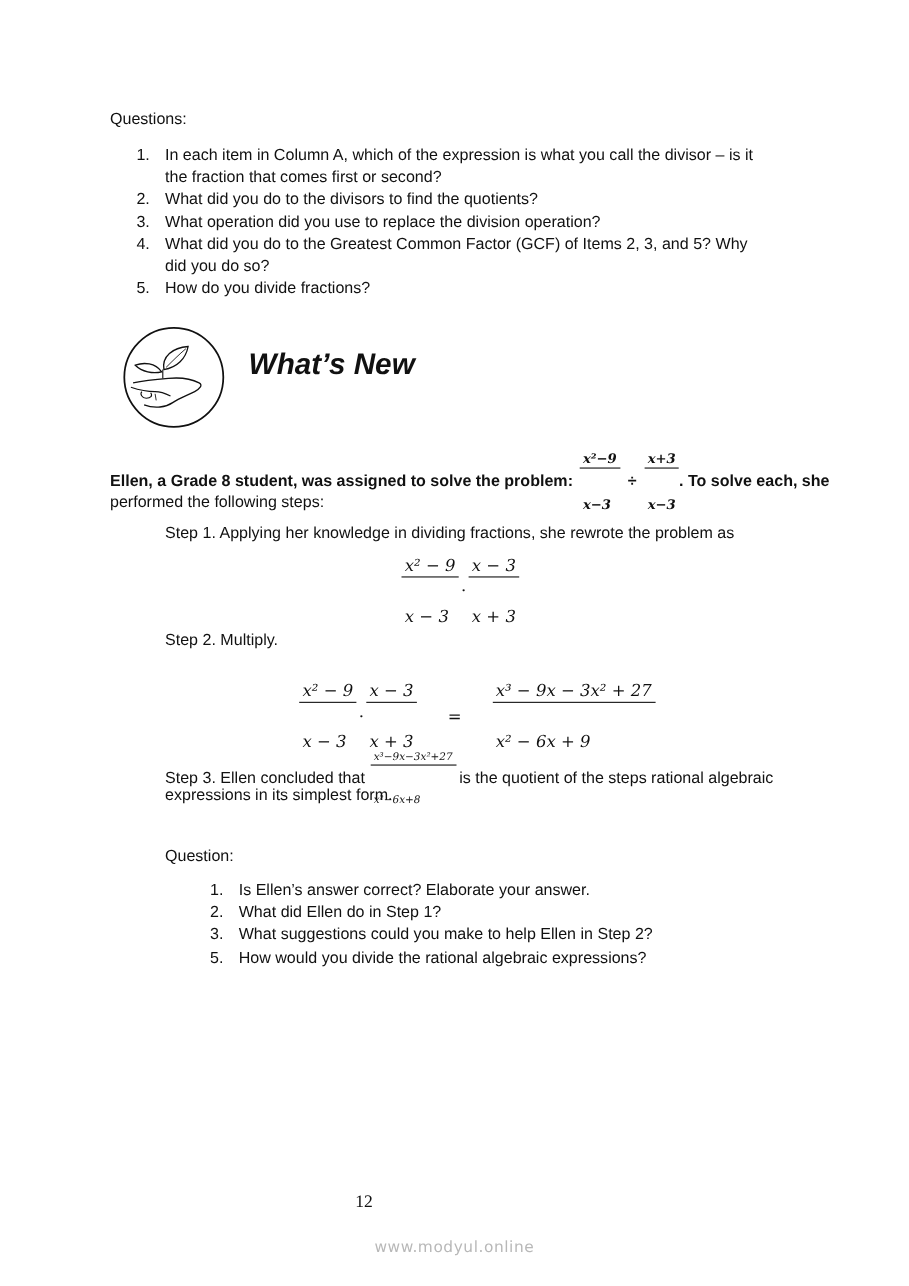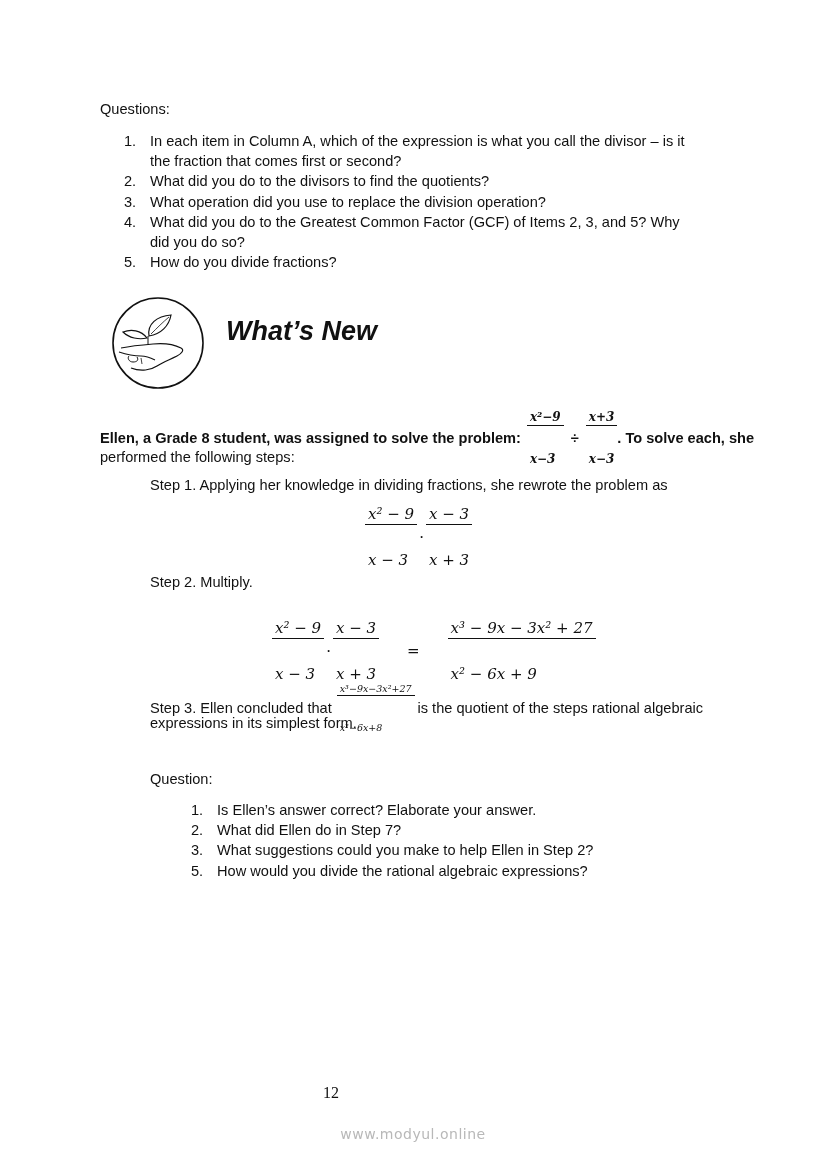--- a/index.html
+++ b/index.html
@@ -102,19 +102,19 @@
     <span class="num">x³−9x−3x²+27</span>
     <span class="den">x²−6x+8</span>
   </span>
   <span>is the quotient of the steps rational algebraic</span>
 </div>
 <div class="abs line" style="left:150px; top:715px;">expressions  in its simplest form.</div>
 
 <div class="abs line" style="left:150px; top:771px;">Question:</div>
 <div class="abs" style="left:175px; top:800px; line-height:20.2px;margin-left:16px;">
   <div class="line"><span class="num-label">1.</span><span>Is Ellen’s answer correct? Elaborate your answer.</span></div>
-  <div class="line"><span class="num-label">2.</span><span>What did Ellen do in Step 7?</span></div>
+  <div class="line"><span class="num-label">2.</span><span>What did Ellen do in Step 1?</span></div>
   <div class="line"><span class="num-label">3.</span><span>What suggestions could you make to help Ellen in Step 2?</span></div>
   <div class="line"><span class="num-label">5.</span><span>How would you divide the rational algebraic expressions?</span></div>
 </div>
 
 <div class="abs page-num" style="left:0; width:662px; text-align:center; top:1084px;">12</div>
 <div class="abs watermark" style="left:0; width:826px; text-align:center; top:1126px;">www.modyul.online</div>
 
 </body></html>

